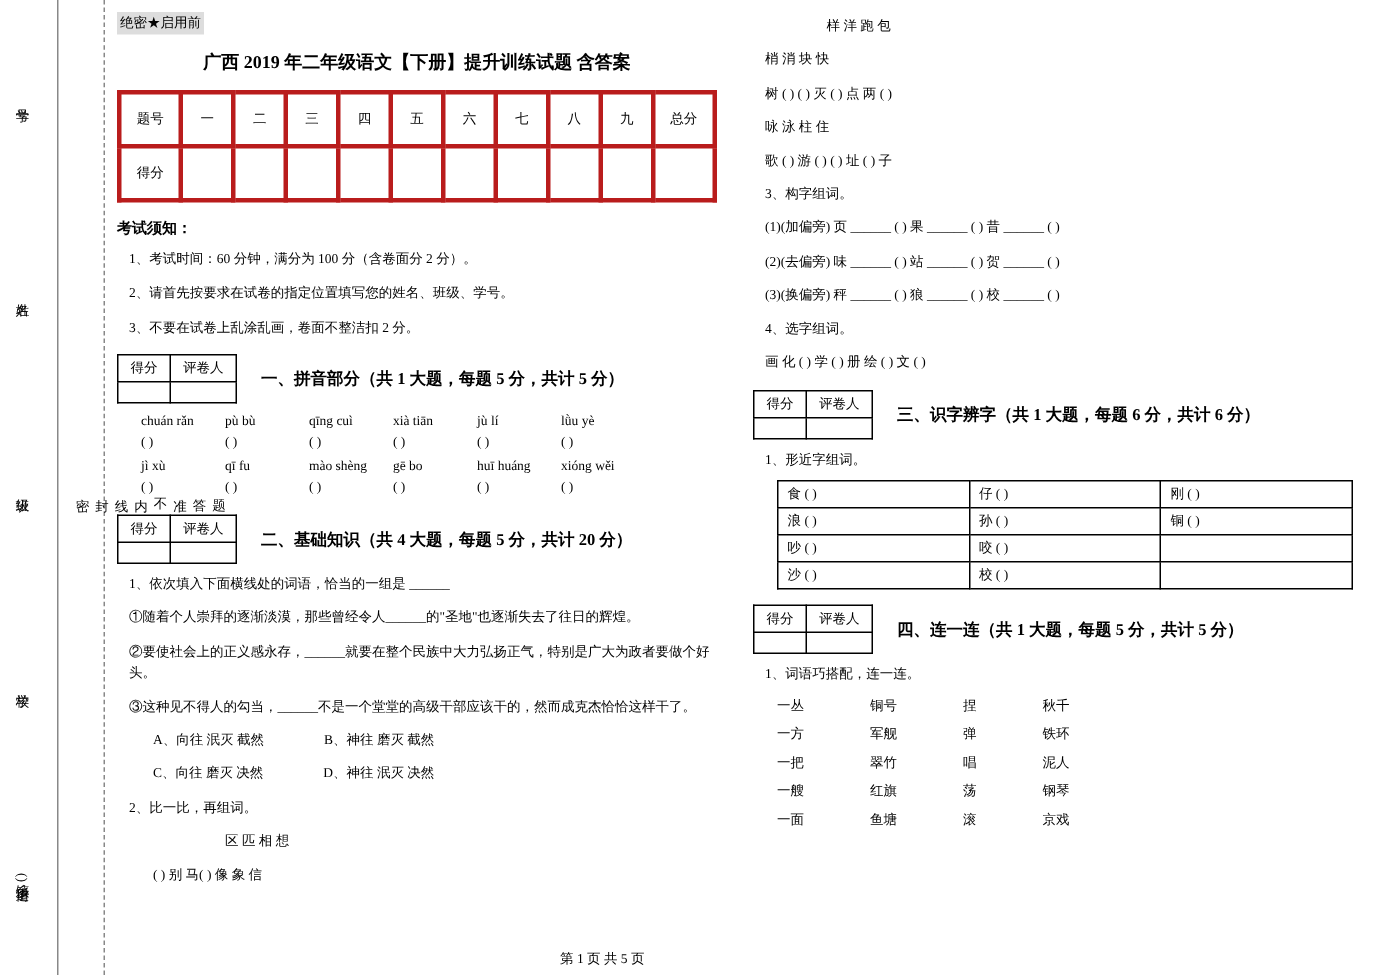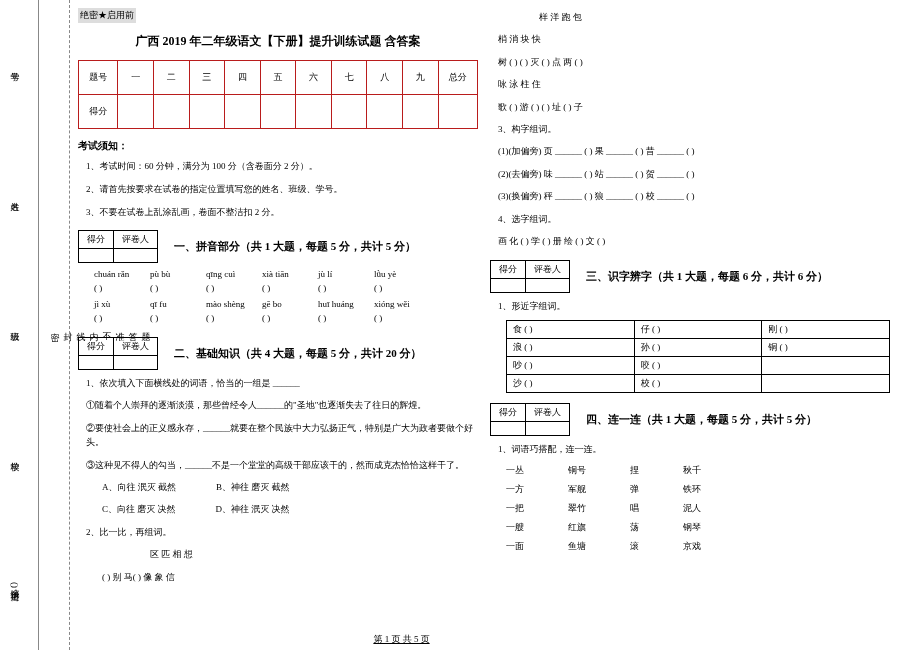--- a/index.html
+++ b/index.html
@@ -56,21 +56,21 @@
       font-size: 9px;
       writing-mode: vertical-rl;
       align-items: center;
     }
     .main {
       position: absolute;
       left: 78px;
       top: 8px;
       width: 830px;
       display: flex;
-      gap: 12px;
+      gap: 24px;
     }
     .col {
       width: 400px;
       display: flex;
       flex-direction: column;
       gap: 4px;
     }
     .secret {
       background: #ddd;
       font-size: 9px;
@@ -79,21 +79,21 @@
       width: fit-content;
     }
     .title {
       text-align: center;
       font-size: 12px;
       font-weight: bold;
       margin: 6px 0;
     }
     table { border-collapse: collapse; }
     .score-table td, .score-table th {
-      border: 1px solid #b91c1c;
+      border: 3px solid #b91c1c;
       padding: 10px 6px;
       min-width: 28px;
       height: 16px;
       text-align: center;
       font-size: 9px;
     }
     .notice { font-size: 10px; margin-top: 6px; font-weight: bold; }
     .notice-item { font-size: 9px; margin: 3px 0 3px 8px; }
     .small-score td {
       border: 1px solid #000;
@@ -118,21 +118,21 @@
       font-size: 9px;
       margin-left: 16px;
     }
     .paren-row span { min-width: 44px; }
     .char-table td {
       border: 1px solid #000;
       padding: 2px 6px;
       font-size: 9px;
       height: 14px;
     }
-    .footer { position: absolute; bottom: 4px; left: 0; width: 803px; text-align: center; font-size: 9px; text-decoration: underline; }
+    .footer { position: absolute; bottom: 4px; left: 0; width: 803px; text-align: center; font-size: 9px; }
     .match-row { display: flex; gap: 44px; font-size: 9px; margin-left: 16px; margin-top: 2px; align-items: flex-end;}
   </style>
 </head>
 <body>
 
 <div class="sidebar">
   <div class="sidebar-labels">
     <span class="vlabel">学号</span>
     <span class="vlabel">姓名</span>
     <span class="vlabel">班级</span>

